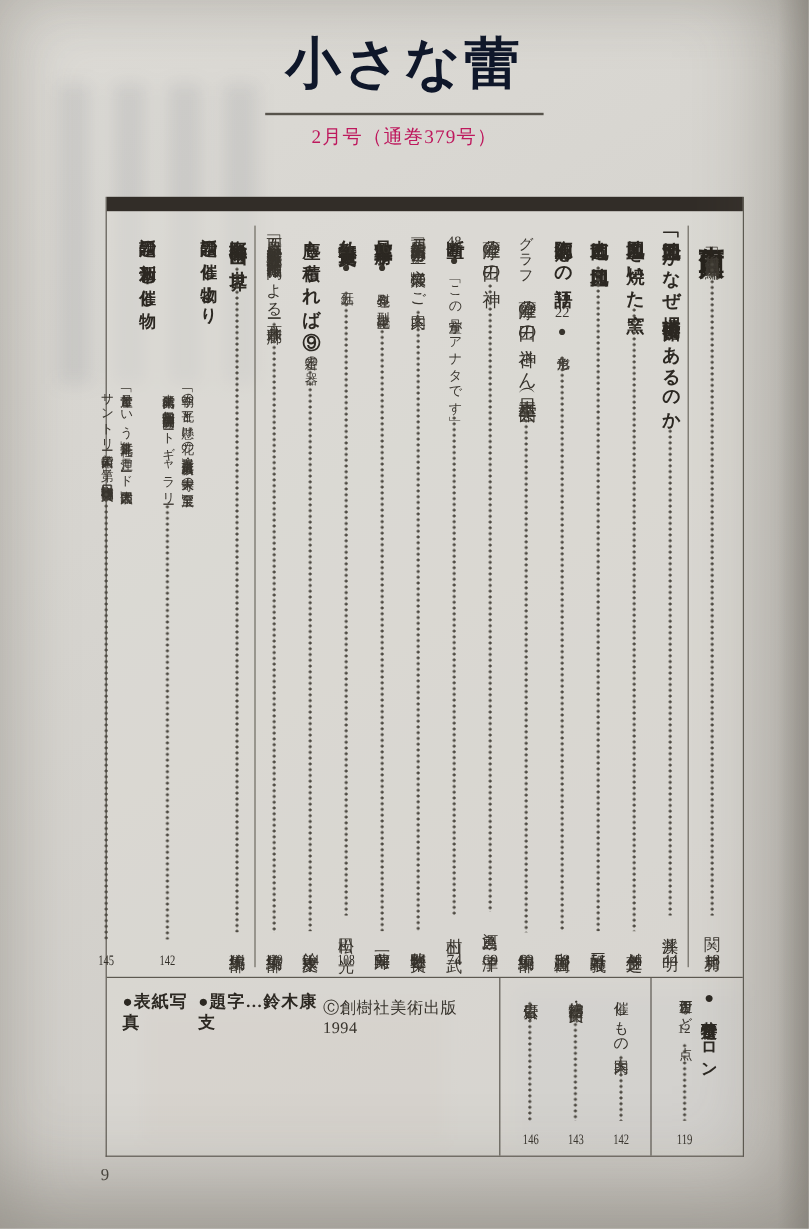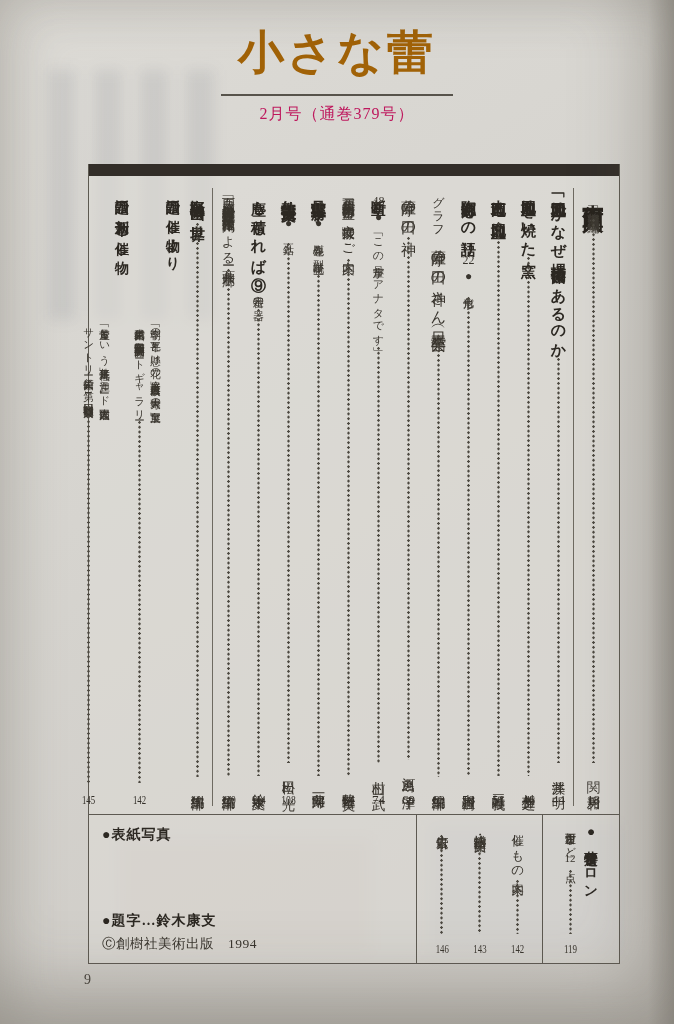--- a/index.html
+++ b/index.html
@@ -17,21 +17,21 @@
   .edge-strip { position:absolute; right:0; top:0; width:26px; height:100%;
     background:linear-gradient(to right, rgba(0,0,0,0), rgba(90,85,78,.30)); z-index:8; }
   
   .ghost { position:absolute; filter:blur(7px); pointer-events:none; z-index:0; }
   .ghost-a { left:48px; top:70px; width:170px; height:250px;
     background:repeating-linear-gradient(90deg, rgba(70,78,95,.10) 0 28px, transparent 28px 46px); }
   .ghost-b { left:120px; top:840px; width:250px; height:110px; background:rgba(160,80,80,.05); }
   .ghost-c { left:430px; top:825px; width:190px; height:130px; background:rgba(70,90,150,.06); }
 
   .masthead { position:absolute; left:0; top:22px; width:100%; text-align:center; z-index:2; }
-  .mag-title { font-size:46px; font-weight:600; letter-spacing:3px; color:#a16207; }
+  .mag-title { font-size:46px; font-weight:600; letter-spacing:3px; color:#0f172a; }
   .title-rule { width:232px; height:2px; background:#57534b; margin:10px auto 8px auto; }
   .issue-line { font-size:16px; letter-spacing:1px; color:#be185d; }
 
   .toc-box { position:absolute; left:88px; top:164px; width:532px; height:800px;
     border:1px solid #5d5951; border-top:none; background:rgba(222,220,215,.55); z-index:2;
     display:flex; flex-direction:column; }
   .toc-bar { height:12px; background:#322d28; width:100%; flex:0 0 auto; }
 
   .toc-main { flex:1 1 auto; display:flex; flex-direction:row-reverse;
     justify-content:space-between; align-items:stretch; padding:12px 7px 8px 7px; min-height:0; }
@@ -59,21 +59,21 @@
 
   .toc-group { display:flex; flex-direction:row-reverse; flex:0 0 auto; align-items:stretch; }
   .g-col { width:19px; }
   .g-head { font-size:14px; font-weight:700; letter-spacing:1.5px; color:#2c2822; }
   .g-sub { width:16px; padding-top:132px; }
   .g-sub .g-text { font-size:10.5px; letter-spacing:.5px; }
   .g-sub .dots { flex:1 1 8px; }
   .g-sub .e-page { font-size:12px; }
 
   .toc-footer { flex:0 0 149px; border-top:1px solid #5d5951; display:flex; flex-direction:row; }
-  .cell-left { flex:1 1 auto; padding:11px 6px 10px 13px; display:flex; flex-direction:column; }
+  .cell-left { flex:1 1 auto; padding:11px 6px 10px 13px; display:flex; flex-direction:row; }
   .cover-head, .caption-head { font-size:14px; font-weight:700; letter-spacing:1px; color:#2c2822; }
   .cover-caption { font-size:13.5px; letter-spacing:1px; margin:7px 0 0 14px; }
   .cell-left .spacer { flex:1 1 auto; }
   .copyright-line { font-size:13.5px; letter-spacing:.5px; margin-top:5px; }
   .cell-mid { flex:0 0 126px; border-left:1px solid #5d5951; display:flex; flex-direction:row-reverse;
     justify-content:space-around; padding:10px 6px 8px 6px; }
   .idx-col { writing-mode:vertical-rl; text-orientation:mixed; display:flex; flex-direction:row;
     align-items:center; }
   .idx-label { font-size:12.5px; letter-spacing:1px; }
   .idx-page { font-size:12px; margin-top:4px; }

